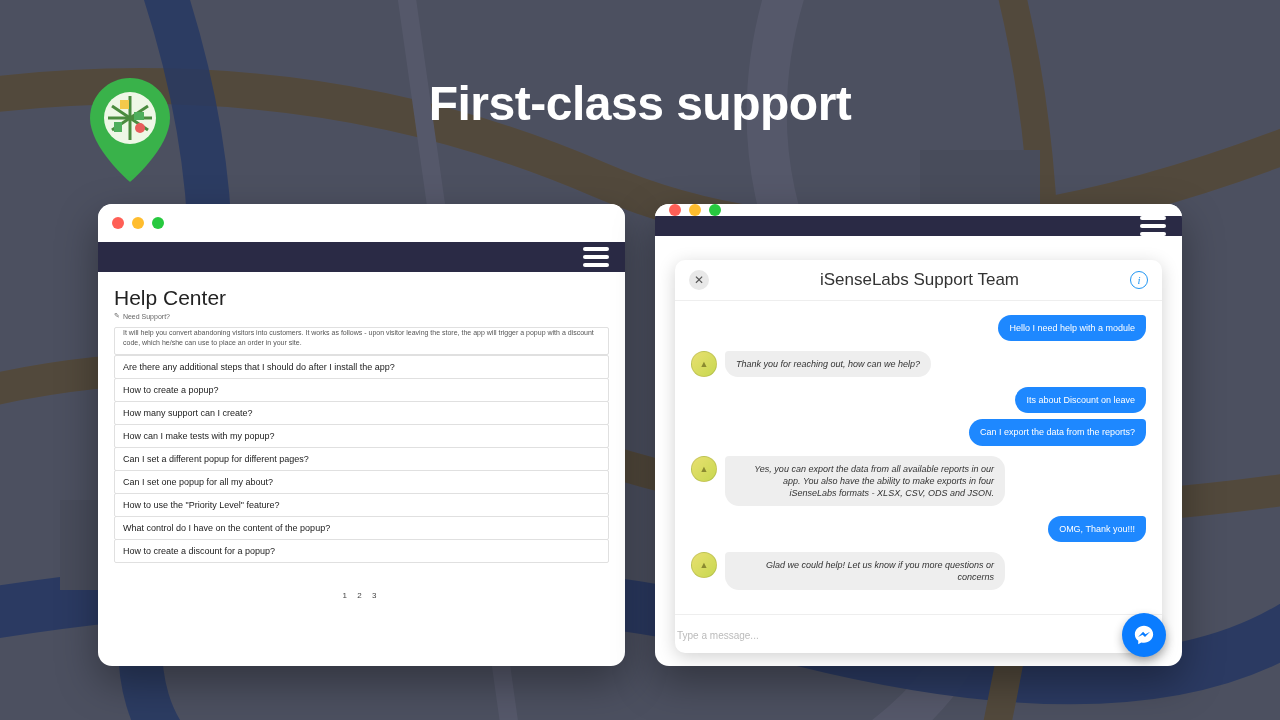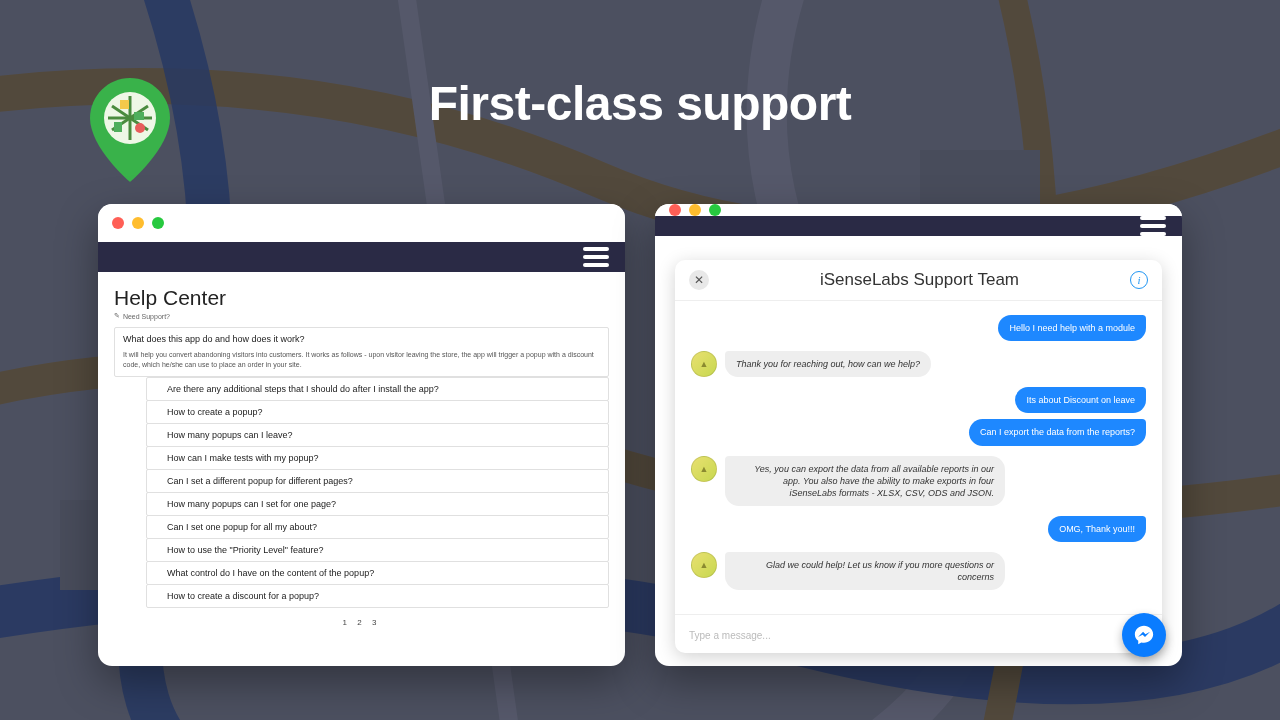--- a/index.html
+++ b/index.html
@@ -28,46 +28,46 @@
 
 .win-bar { height: 30px; background: #2a2a45; display: flex; justify-content: flex-end; align-items: center; padding-right: 16px; }
 .hamburger { display: flex; flex-direction: column; gap: 4px; cursor: pointer; }
 .hamburger span { width: 26px; height: 4px; background: #fff; border-radius: 2px; }
 
 
 .hc-body { flex: 1; padding: 14px 16px 8px; overflow: hidden; position: relative; }
 .hc-title { font-size: 21px; font-weight: 400; color: #222; margin-bottom: 2px; }
 .hc-sub { font-size: 7px; color: #666; display: flex; align-items: center; gap: 3px; margin-bottom: 8px; }
 .hc-list { list-style: none; }
-.hc-item { border: 1px solid #e0e0e0; border-radius: 2px; padding: 6px 20px; font-size: 9px; color: #222; margin-top: -1px; cursor: pointer; margin-left: 32px; }
+.hc-item { border: 1px solid #e0e0e0; border-radius: 2px; padding: 6px 8px; font-size: 9px; color: #222; margin-top: -1px; cursor: pointer; }
 .hc-item:first-child { margin-top: 0; }
 .hc-expanded { border: 1px solid #e0e0e0; border-radius: 2px; margin-top: -1px; }
 .hc-expanded .hc-q { padding: 6px 8px; font-size: 9px; color: #222; }
 .hc-expanded .hc-a { padding: 0 8px 6px; font-size: 7px; color: #555; line-height: 1.4; }
-.pager { text-align: center; margin-top: 10px; font-size: 8px; color: #444; letter-spacing: 4px; }
+.pager { text-align: center; margin-top: 28px; font-size: 8px; color: #444; letter-spacing: 4px; }
 
 
 .chat-body { flex: 1; padding: 24px 20px 14px; position: relative; display: flex; }
 .chat-card { flex: 1; background: #fff; border-radius: 10px; box-shadow: 0 4px 18px rgba(0,0,0,0.18); display: flex; flex-direction: column; position: relative; }
 .chat-head { display: flex; align-items: center; justify-content: space-between; padding: 10px 14px; border-bottom: 1px solid #eee; }
 .chat-close { width: 20px; height: 20px; border-radius: 50%; background: #e8e8e8; display: flex; align-items: center; justify-content: center; font-size: 12px; color: #555; cursor: pointer; }
 .chat-title { font-size: 17px; color: #333; }
 .chat-info { width: 18px; height: 18px; border: 1.5px solid #2196f3; border-radius: 50%; display: flex; align-items: center; justify-content: center; color: #2196f3; font-size: 11px; font-style: italic; font-family: serif; cursor: pointer; }
 
 .chat-msgs { flex: 1; padding: 14px 16px; overflow: hidden; text-align: right; }
 .msg-row { display: flex; margin-bottom: 10px; align-items: flex-start; gap: 8px; }
 .msg-row.right { justify-content: flex-end; }
 .avatar { width: 26px; height: 26px; border-radius: 50%; background: linear-gradient(135deg, #e8e070, #c8d850); border: 1px solid rgba(0,0,0,0.1); flex-shrink: 0; display:flex; align-items:center; justify-content:center; }
 .avatar::after { content:"▲"; font-size:9px; color:#8a8a30; }
 .bubble { padding: 7px 11px; border-radius: 14px; font-size: 9px; line-height: 1.35; max-width: 280px; }
 .bubble.agent { background: #eeeeee; color: #333; border-top-left-radius: 4px; font-style: italic; }
 .bubble.user { background: #1e88ff; color: #fff; border-top-right-radius: 4px; }
 .stack-right { display:flex; flex-direction:column; align-items:flex-end; gap:6px; }
 
-.chat-input { border-top: 1px solid #eee; padding: 10px 14px; }
+.chat-input { border-top: 1px solid #eee; padding: 10px 2px; }
 .chat-input input { border: none; outline: none; width: 100%; font-size: 10px; color: #333; }
 .chat-input input::placeholder { color: #bbb; }
 
 .msgr-btn { position: absolute; right: -4px; bottom: -4px; width: 44px; height: 44px; border-radius: 50%; background: #0a7cff; display: flex; align-items: center; justify-content: center; box-shadow: 0 4px 10px rgba(0,0,0,0.3); cursor: pointer; }
 </style>
 </head>
 <body>
 
 <div class="map-bg">
 <svg viewBox="0 0 1280 720">
@@ -124,30 +124,28 @@
             <span></span>
           </div>
       </div>
       <div class="hc-body">
         <div class="hc-title">Help Center</div>
         <div class="hc-sub">
           <span>✎</span>
           <span>Need Support?</span>
         </div>
         <div class="hc-expanded">
-          <div class="hc-q">What does this app do and how does it work?</div>
           <div class="hc-a">It will help you convert abandoning visitors into customers. It works as follows - upon visitor leaving the store, the app will trigger a popup with a discount code, which he/she can use to place an order in your site.</div>
         </div>
         <ul class="hc-list">
           <li class="hc-item">Are there any additional steps that I should do after I install the app?</li>
           <li class="hc-item">How to create a popup?</li>
-          <li class="hc-item">How many popups can I leave?</li>
+          <li class="hc-item">How many support can I create?</li>
           <li class="hc-item">How can I make tests with my popup?</li>
           <li class="hc-item">Can I set a different popup for different pages?</li>
-          <li class="hc-item">How many popups can I set for one page?</li>
           <li class="hc-item">Can I set one popup for all my about?</li>
           <li class="hc-item">How to use the "Priority Level" feature?</li>
           <li class="hc-item">What control do I have on the content of the popup?</li>
           <li class="hc-item">How to create a discount for a popup?</li>
         </ul>
         <div class="pager">1  2  3</div>
       </div>
     </div>
 
     <div class="win">

